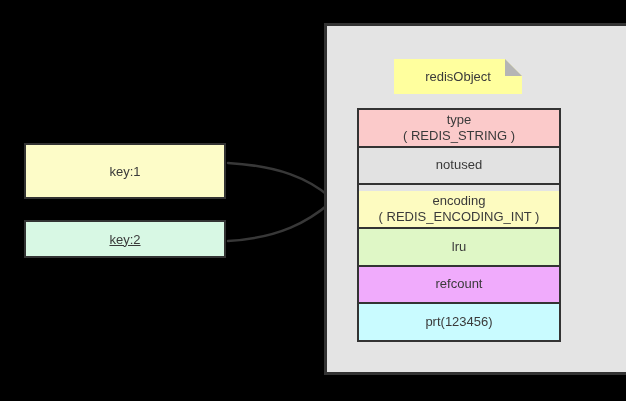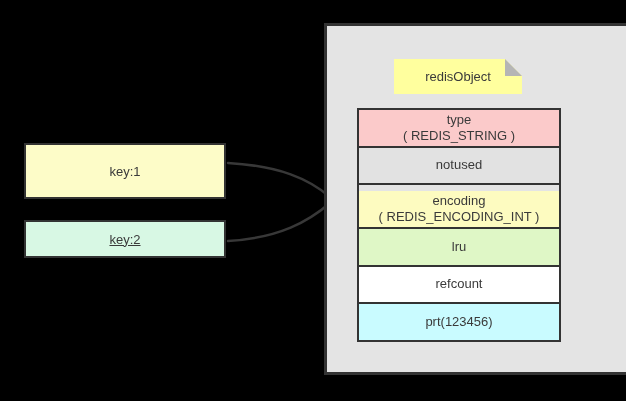--- a/index.html
+++ b/index.html
@@ -118,21 +118,21 @@
 
       <div class="field-row" style="background: rgb(253, 251, 192); margin-top: 6px;">
         <span>encoding</span>
         <span>( REDIS_ENCODING_INT )</span>
       </div>
 
       <div class="field-row" style="background: rgb(223, 247, 198);">
         <span>lru</span>
       </div>
 
-      <div class="field-row" style="background: #ffffff;">
+      <div class="field-row" style="background: #f0abfc;">
         <span>refcount</span>
       </div>
 
       <div class="field-row" style="background: rgb(201, 251, 255);">
         <span>prt(123456)</span>
       </div>
 
     </div>
   </div>
 </div>

